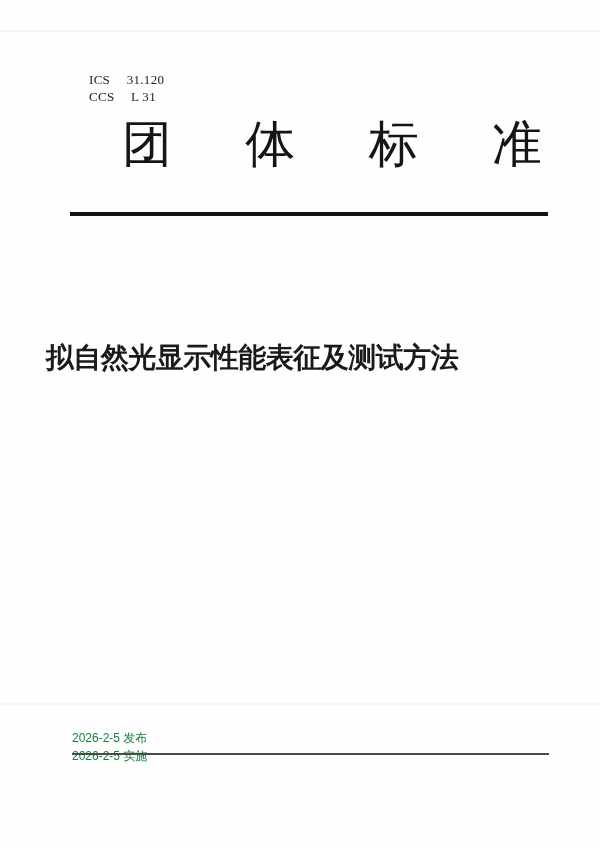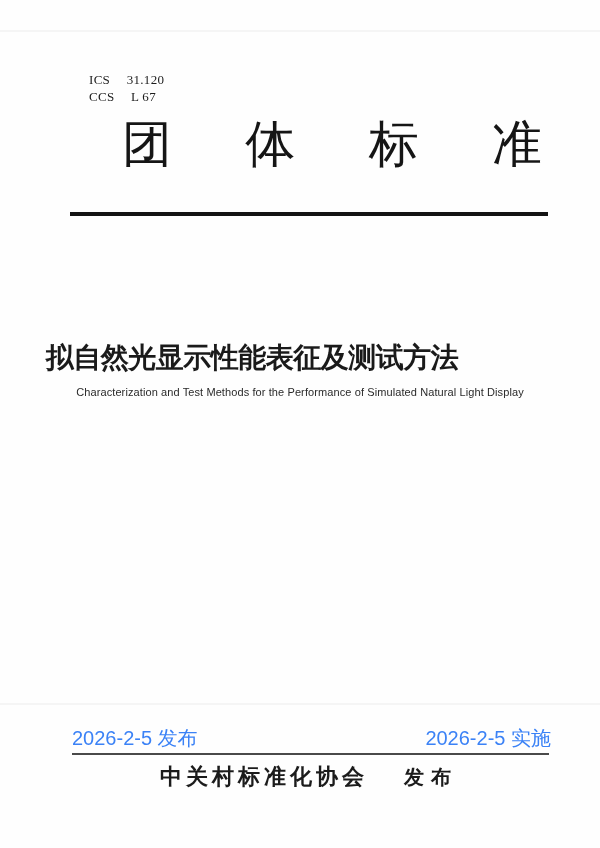--- a/index.html
+++ b/index.html
@@ -100,24 +100,25 @@
 
   
   .date-row {
     position: absolute;
     top: 729px;
     left: 72px;
     width: 479px;
     display: flex;
     justify-content: space-between;
     font-family: "Liberation Sans", "DejaVu Sans", sans-serif;
-    font-size: 20px;
+    font-size: 12px;
     line-height: 18px;
-    color: #3b82f6;
-    white-space: nowrap;
+    color: #15803d;
+    white-space: nowrap;
+    flex-direction: column;
   }
   .rule-thin {
     position: absolute;
     top: 753px;
     left: 72px;
     width: 477px;
     height: 2px;
     background: #4a4a4a;
   }
 
@@ -166,41 +167,36 @@
 
   <div class="scan-streak s1"></div>
   <div class="scan-streak s2"></div>
 
   <div class="code-line ics">
     <span class="code-label">ICS</span>
     <span class="code-value">31.120</span>
   </div>
   <div class="code-line ccs">
     <span class="code-label">CCS</span>
-    <span class="code-value">L 67</span>
+    <span class="code-value">L 31</span>
   </div>
 
   <div class="standard-type">
     <span class="char">团</span>
     <span class="char">体</span>
     <span class="char">标</span>
     <span class="char">准</span>
   </div>
 
 
   <div class="rule-thick"></div>
 
   <div class="title-cn">拟自然光显示性能表征及测试方法</div>
-  <div class="title-en">Characterization and Test Methods for the Performance of Simulated Natural Light Display</div>
 
   <div class="date-row">
     <span>2026-2-5 发布</span>
     <span>2026-2-5 实施</span>
   </div>
 
   <div class="rule-thin"></div>
 
-  <div class="org-row">
-    <span class="publisher">中关村标准化协会</span>
-    <span class="publish-label">发布</span>
-  </div>
 
 </div>
 
 </body></html>

